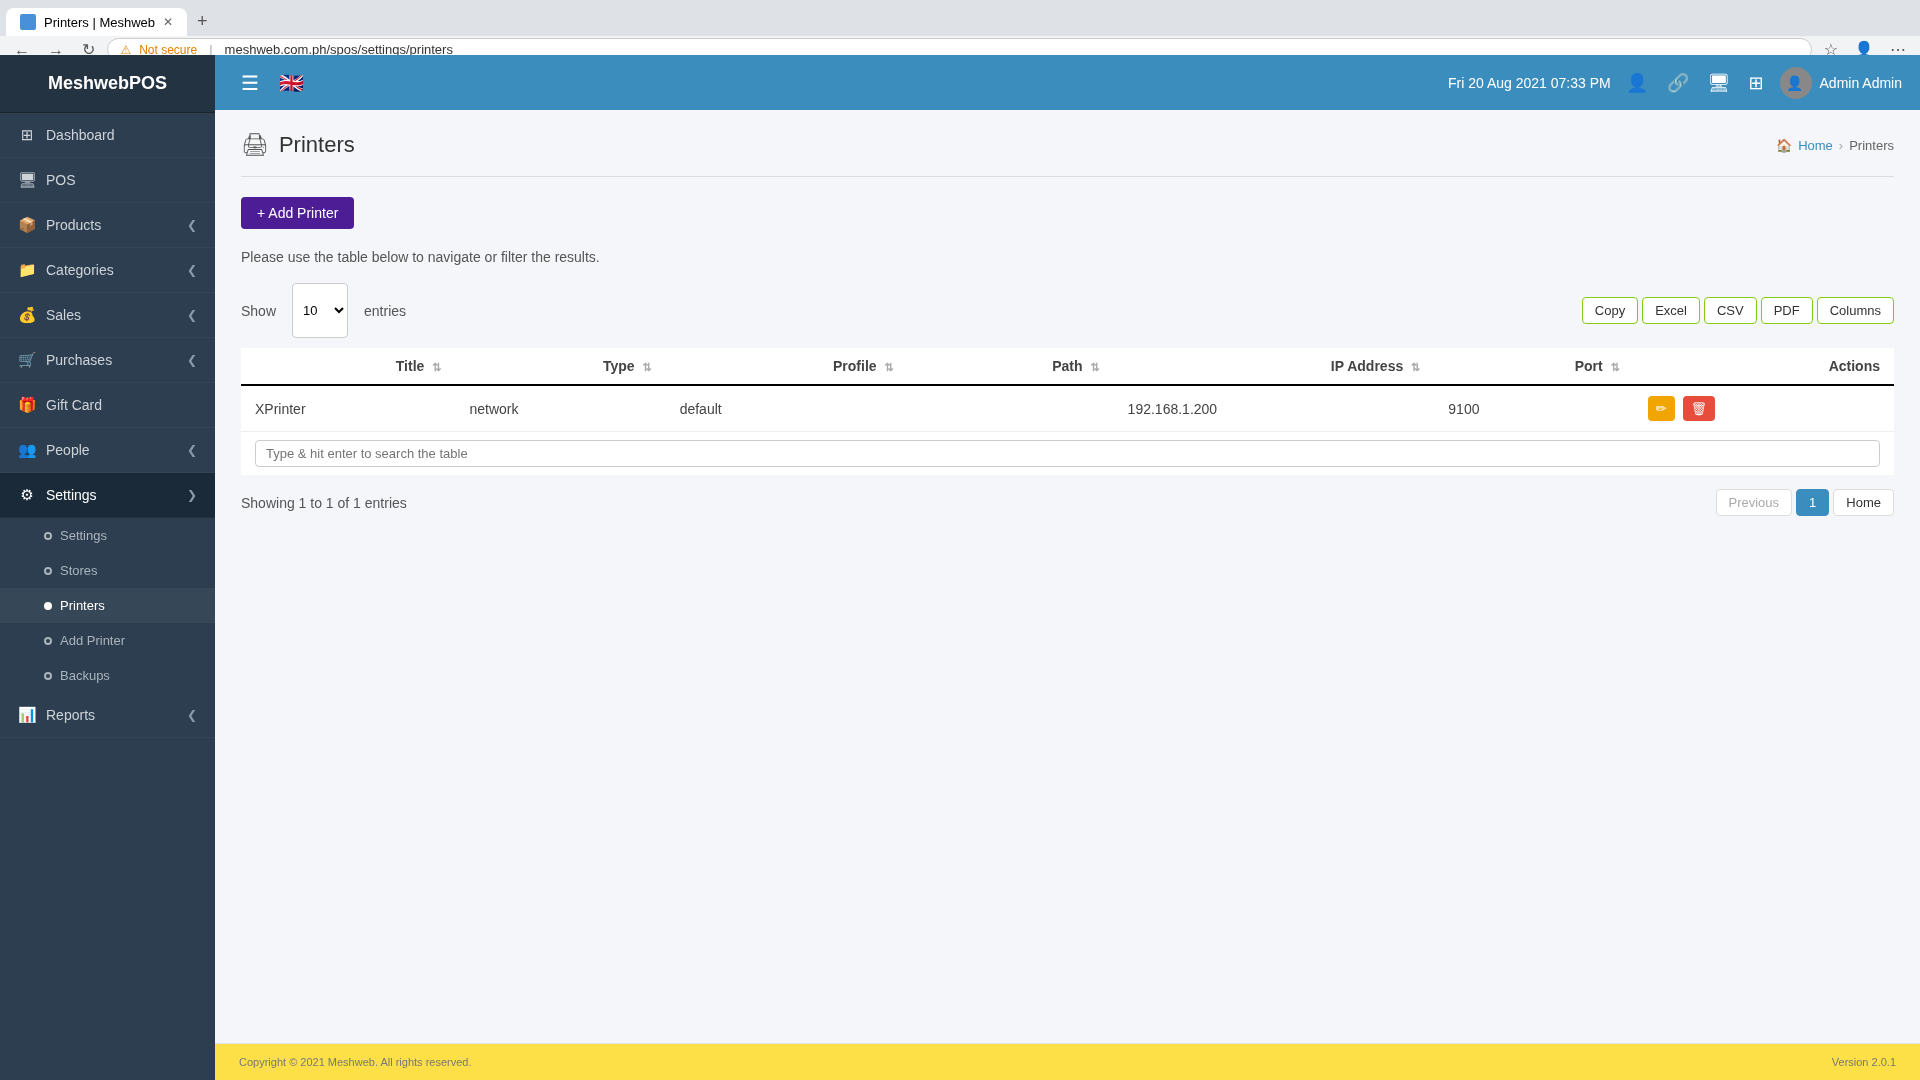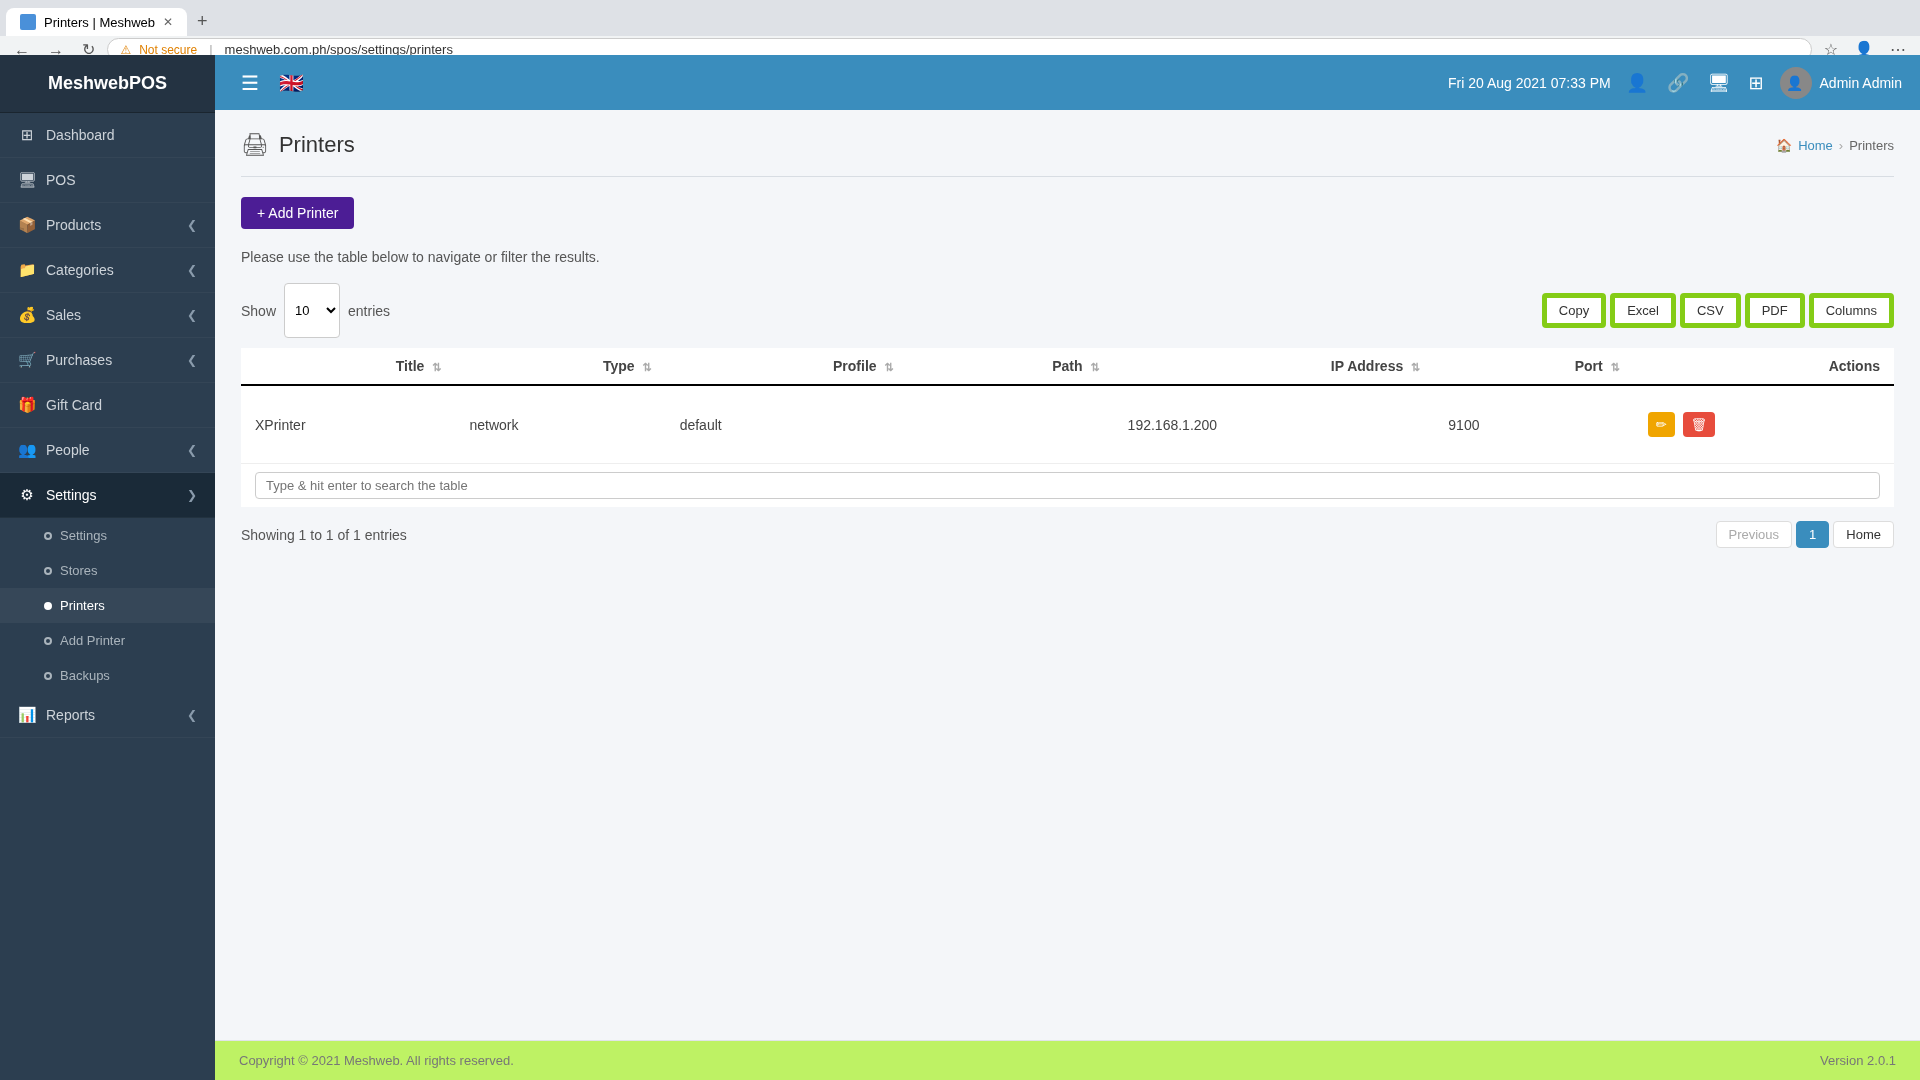--- a/index.html
+++ b/index.html
@@ -64,48 +64,48 @@
     .section-divider { border: none; border-top: 1px solid #d8dde3; margin-bottom: 20px; }
 
     
     .btn-add { background: #4c1d95; color: #fff; border: none; border-radius: 4px; padding: 8px 16px; font-size: 14px; cursor: pointer; display: flex; align-items: center; gap: 6px; margin-bottom: 20px; }
 
     
     .info-text { font-size: 14px; color: #555; margin-bottom: 18px; }
 
     
     .table-controls { display: flex; align-items: center; justify-content: space-between; margin-bottom: 10px; }
-    .show-entries { display: flex; align-items: center; gap: 8px; font-size: 14px; color: #555; }
+    .show-entries { display: flex; align-items: center; gap: 16px; font-size: 14px; color: #555; }
     .show-entries select { border: 1px solid #ccc; border-radius: 4px; padding: 18px 6px; font-size: 13px; background: #fff; }
     .export-btns { display: flex; gap: 4px; }
-    .export-btn { background: #fff; border: 5px solid #84cc16; border-radius: 4px; padding: 5px 12px; font-size: 13px; cursor: pointer; color: #333; }
+    .export-btn { background: #fff; border: 1px solid #84cc16; border-radius: 4px; padding: 5px 12px; font-size: 13px; cursor: pointer; color: #333; }
 
     
     .data-table { width: 100%; border-collapse: collapse; font-size: 14px; }
     .data-table th { background: #fff; border-bottom: 2px solid #000000; padding: 10px 14px; text-align: right; color: #444; font-weight: 600; white-space: nowrap; }
     .data-table th .sort-icon { color: #aaa; font-size: 11px; margin-left: 4px; }
-    .data-table td { padding: 26px 14px; border-bottom: 1px solid #eee; background: #fff; color: #444; }
+    .data-table td { padding: 10px 14px; border-bottom: 1px solid #eee; background: #fff; color: #444; }
     .data-table tr:last-child td { border-bottom: none; }
     .data-table .search-row td { padding: 8px 14px; background: #fff; }
     .search-input { width: 100%; border: 1px solid #ccc; border-radius: 4px; padding: 5px 10px; font-size: 13px; color: #999; }
 
     
     .action-btn-edit { background: #f0a500; border: none; color: #fff; border-radius: 4px; padding: 5px 8px; cursor: pointer; font-size: 13px; }
     .action-btn-delete { background: #e74c3c; border: none; color: #fff; border-radius: 4px; padding: 5px 8px; cursor: pointer; font-size: 13px; margin-left: 4px; }
 
     
     .pagination-area { display: flex; align-items: center; justify-content: space-between; margin-top: 14px; }
     .pagination-info { font-size: 14px; color: #555; }
     .pagination-btns { display: flex; gap: 4px; }
     .page-btn { background: #fff; border: 1px solid #ddd; border-radius: 4px; padding: 5px 12px; font-size: 13px; cursor: pointer; color: #333; }
     .page-btn.active { background: #3a8dbd; color: #fff; border-color: #3a8dbd; }
     .page-btn.disabled { color: #aaa; cursor: default; }
 
     
-    .footer { background: #bef264; border-top: 1px solid #e0e4e8; padding: 12px 24px; display: flex; justify-content: space-between; font-size: 13px; color: #777; }
+    .footer { background: #fde047; border-top: 1px solid #e0e4e8; padding: 12px 24px; display: flex; justify-content: space-between; font-size: 11px; color: #777; }
   </style>
 </head>
 <body>
 
 <div class="browser-chrome">
   <div class="browser-tabs">
     <div class="browser-tab">
       <span class="tab-favicon"></span>
       <span>Printers | Meshweb</span>
       <span class="tab-close">✕</span>

